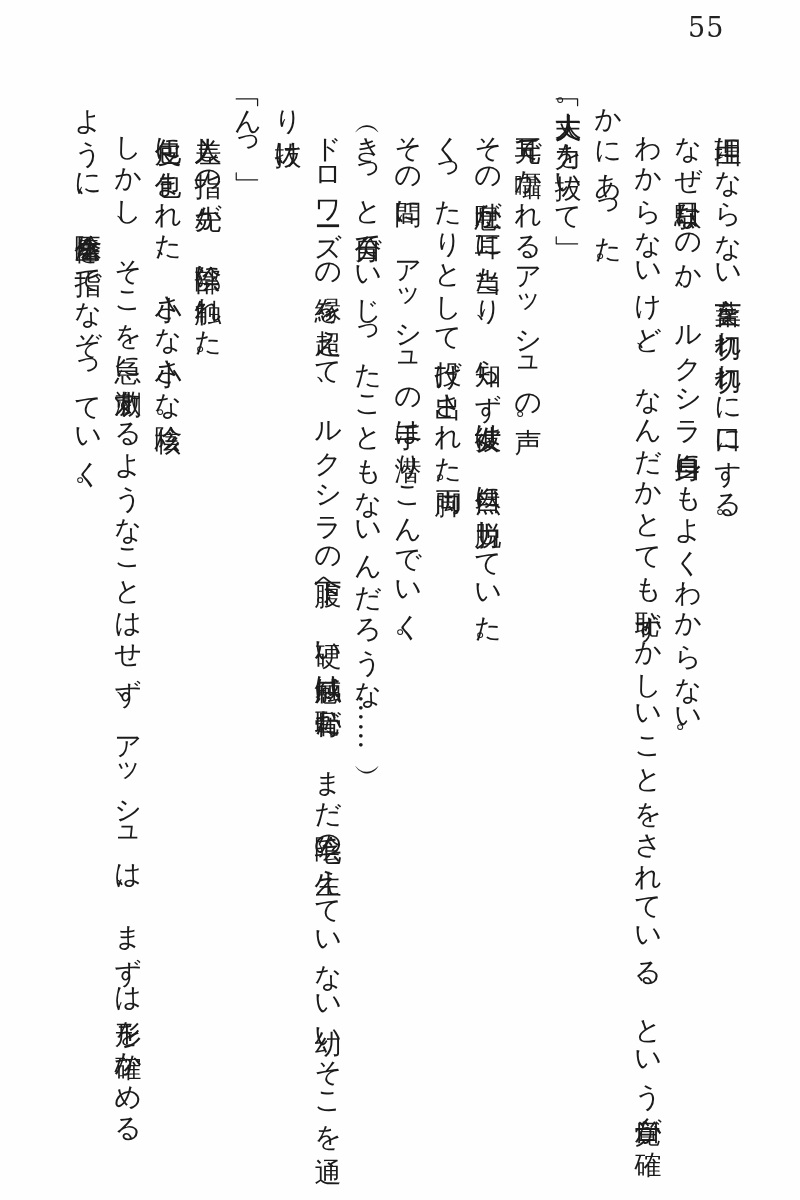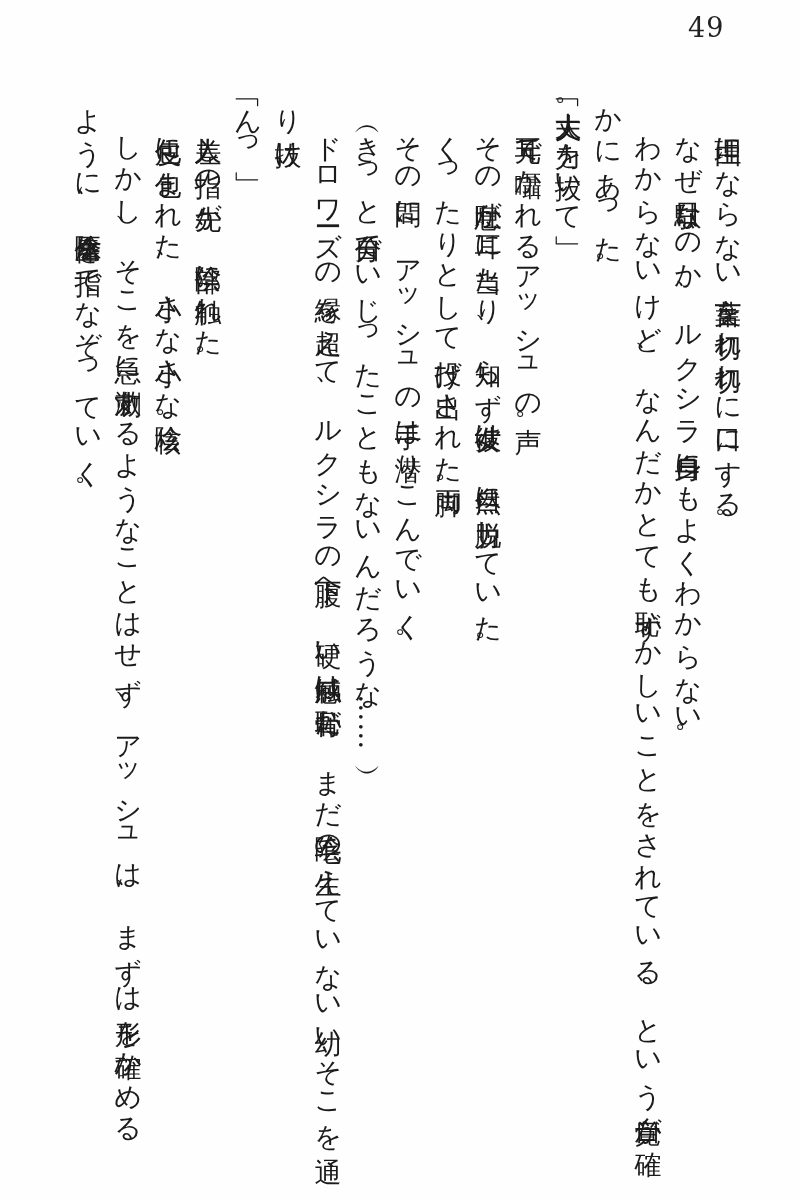--- a/index.html
+++ b/index.html
@@ -42,21 +42,21 @@
     padding: 0;
   }
   .text-block p.indent {
     text-indent: 1em;
   }
 </style>
 </head>
 <body>
 
 <div class="page">
-  <div class="page-number">49</div>
+  <div class="page-number">55</div>
 
   <div class="text-block">
     <p class="indent">理由にならない言葉を切れ切れに口にする。</p>
     <p class="indent">なぜ駄目なのか、ルクシラ自身にもよくわからない。</p>
     <p class="indent">わからないけど、なんだかとても恥ずかしいことをされている、という自覚が確かにあった。</p>
     <p>「大丈夫。力を抜いて」</p>
     <p class="indent">耳元で囁かれるアッシュの声。</p>
     <p class="indent">その吐息が耳に当たり、知らず彼女は、自然に脱力していた。</p>
     <p class="indent">くったりとして投げ出された両脚。</p>
     <p class="indent">その間に、アッシュの手は潜りこんでいく。</p>

